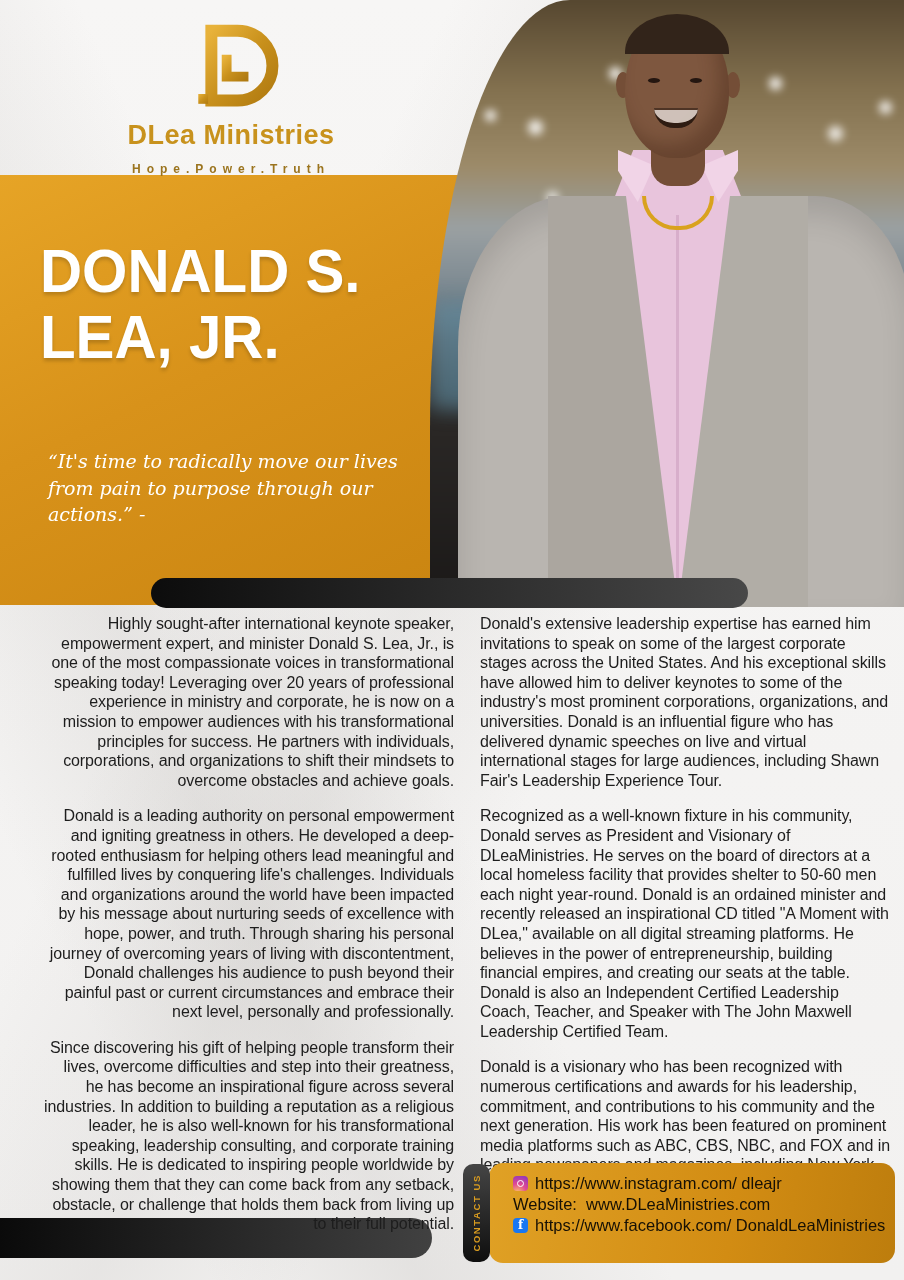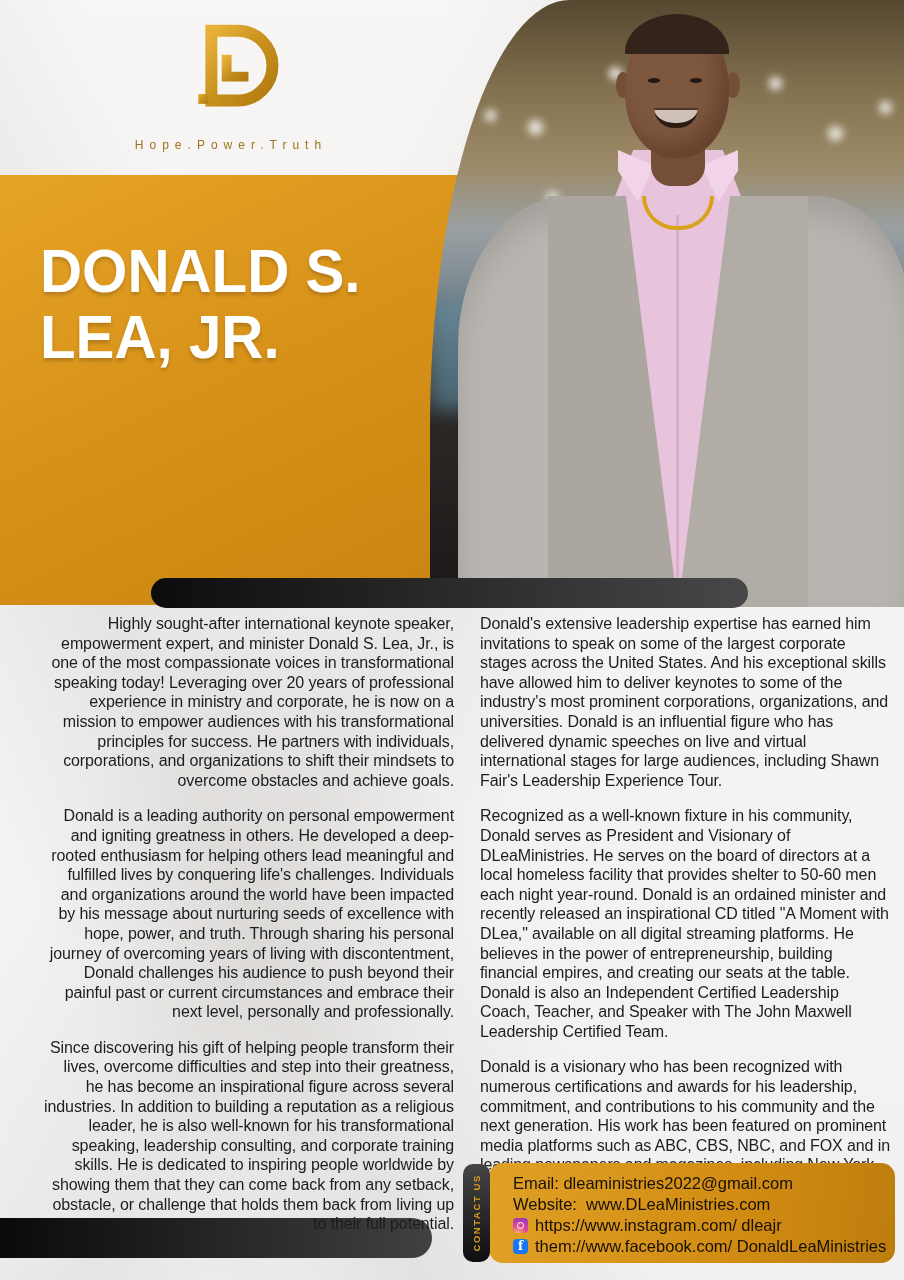--- a/index.html
+++ b/index.html
@@ -10,21 +10,21 @@
       linear-gradient(115deg, rgba(255,255,255,0) 30%, rgba(180,176,172,.18) 46%, rgba(255,255,255,0) 60%),
       linear-gradient(245deg, rgba(255,255,255,0) 55%, rgba(170,166,162,.20) 72%, rgba(255,255,255,0) 86%),
       linear-gradient(180deg, #f7f6f5 0%, #f2f1f0 100%);
     font-family:"Liberation Sans", sans-serif;
   }
 
   
   .logo-wrap { position:absolute; left:88px; top:22px; width:286px; text-align:center; z-index:3; }
   .logo-mark { width:112px; height:96px; margin:0 auto; display:block; }
   .brand-name { font-size:27px; font-weight:700; color:#c8921d; letter-spacing:.5px; margin-top:2px; }
-  .brand-tagline { font-size:12px; font-weight:400; color:#9b741e; letter-spacing:6px; margin-top:20px; }
+  .brand-tagline { font-size:12px; font-weight:700; color:#9b741e; letter-spacing:6px; margin-top:11px; }
 
   
   .hero-gold {
     position:absolute; left:0; top:175px; width:482px; height:430px; z-index:1;
     background:linear-gradient(155deg, #e6a426 0%, #d8921a 45%, #c98410 100%);
   }
 
   
   .photo {
     position:absolute; left:430px; top:0; width:474px; height:607px; z-index:2;
@@ -153,55 +153,54 @@
         <linearGradient id="gld" x1="0" y1="0" x2="1" y2="1">
           <stop offset="0" stop-color="#e8b23a"></stop>
             <stop offset=".5" stop-color="#c8901c"></stop>
             <stop offset="1" stop-color="#b07a10"></stop>
         </linearGradient>
       </defs>
       <path d="M32 8 h24 a32 32 0 0 1 0 64 h-24 z" fill="none" stroke="url(#gld)" stroke-width="11"></path>
       <path d="M46 30 v20 h20" fill="none" stroke="url(#gld)" stroke-width="9"></path>
       <rect x="20" y="66" width="9" height="9" fill="url(#gld)"></rect>
     </svg>
+    <div class="brand-name">DLea Ministries</div>
     <div class="brand-tagline">Hope.Power.Truth</div>
   </div>
 
   <div class="hero-title">
     <div>DONALD S.</div>
     <div>LEA, JR.</div>
   </div>
+  <div class="quote">“It's time to radically move our lives from pain to purpose through our actions.” -</div>
 
   <div class="sep-top"></div>
   <div class="bottom-bar"></div>
 
   <div class="col col-left">
     <p>Highly sought-after international keynote speaker, empowerment expert, and minister Donald S. Lea, Jr., is one of the most compassionate voices in transformational speaking today! Leveraging over 20 years of professional experience in ministry and corporate, he is now on a mission to empower audiences with his transformational principles for success. He partners with individuals, corporations, and organizations to shift their mindsets to overcome obstacles and achieve goals.</p>
     <p>Donald is a leading authority on personal empowerment and igniting greatness in others. He developed a deep-rooted enthusiasm for helping others lead meaningful and fulfilled lives by conquering life's challenges. Individuals and organizations around the world have been impacted by his message about nurturing seeds of excellence with hope, power, and truth. Through sharing his personal journey of overcoming years of living with discontentment, Donald challenges his audience to push beyond their painful past or current circumstances and embrace their next level, personally and professionally.</p>
     <p>Since discovering his gift of helping people transform their lives, overcome difficulties and step into their greatness, he has become an inspirational figure across several industries. In addition to building a reputation as a religious leader, he is also well-known for his transformational speaking, leadership consulting, and corporate training skills. He is dedicated to inspiring people worldwide by showing them that they can come back from any setback, obstacle, or challenge that holds them back from living up to their full potential.</p>
   </div>
   <div class="col col-right">
     <p>Donald's extensive leadership expertise has earned him invitations to speak on some of the largest corporate stages across the United States. And his exceptional skills have allowed him to deliver keynotes to some of the industry's most prominent corporations, organizations, and universities. Donald is an influential figure who has delivered dynamic speeches on live and virtual international stages for large audiences, including Shawn Fair's Leadership Experience Tour.</p>
     <p>Recognized as a well-known fixture in his community, Donald serves as President and Visionary of DLeaMinistries. He serves on the board of directors at a local homeless facility that provides shelter to 50-60 men each night year-round. Donald is an ordained minister and recently released an inspirational CD titled "A Moment with DLea," available on all digital streaming platforms. He believes in the power of entrepreneurship, building financial empires, and creating our seats at the table. Donald is also an Independent Certified Leadership Coach, Teacher, and Speaker with The John Maxwell Leadership Certified Team.</p>
     <p>Donald is a visionary who has been recognized with numerous certifications and awards for his leadership, commitment, and contributions to his community and the next generation. His work has been featured on prominent media platforms such as ABC, CBS, NBC, and FOX and in leading newspapers and magazines, including New York Weekly, Famous Times, and Tap-In Magazine, among others.</p>
   </div>
 
   <div class="contact-tab">
     <span>CONTACT US</span>
   </div>
   <div class="contact-box">
     <div class="contact-line">
-      <span style="white-space:pre-wrap;">Email: dleaministries2022@gmail.com</span>
+      <span class="ig-icon"></span>
+      <span>https://www.instagram.com/ dleajr</span>
     </div>
     <div class="contact-line">
       <span style="white-space:pre-wrap;">Website:  www.DLeaMinistries.com</span>
     </div>
     <div class="contact-line">
-      <span class="ig-icon"></span>
-      <span>https://www.instagram.com/ dleajr</span>
+      <span class="fb-icon">f</span>
+      <span>https://www.facebook.com/ DonaldLeaMinistries</span>
     </div>
-    <div class="contact-line">
-      <span class="fb-icon">f</span>
-      <span>them://www.facebook.com/ DonaldLeaMinistries</span>
-    </div>
   </div>
 
 </div>
 
 </body></html>

